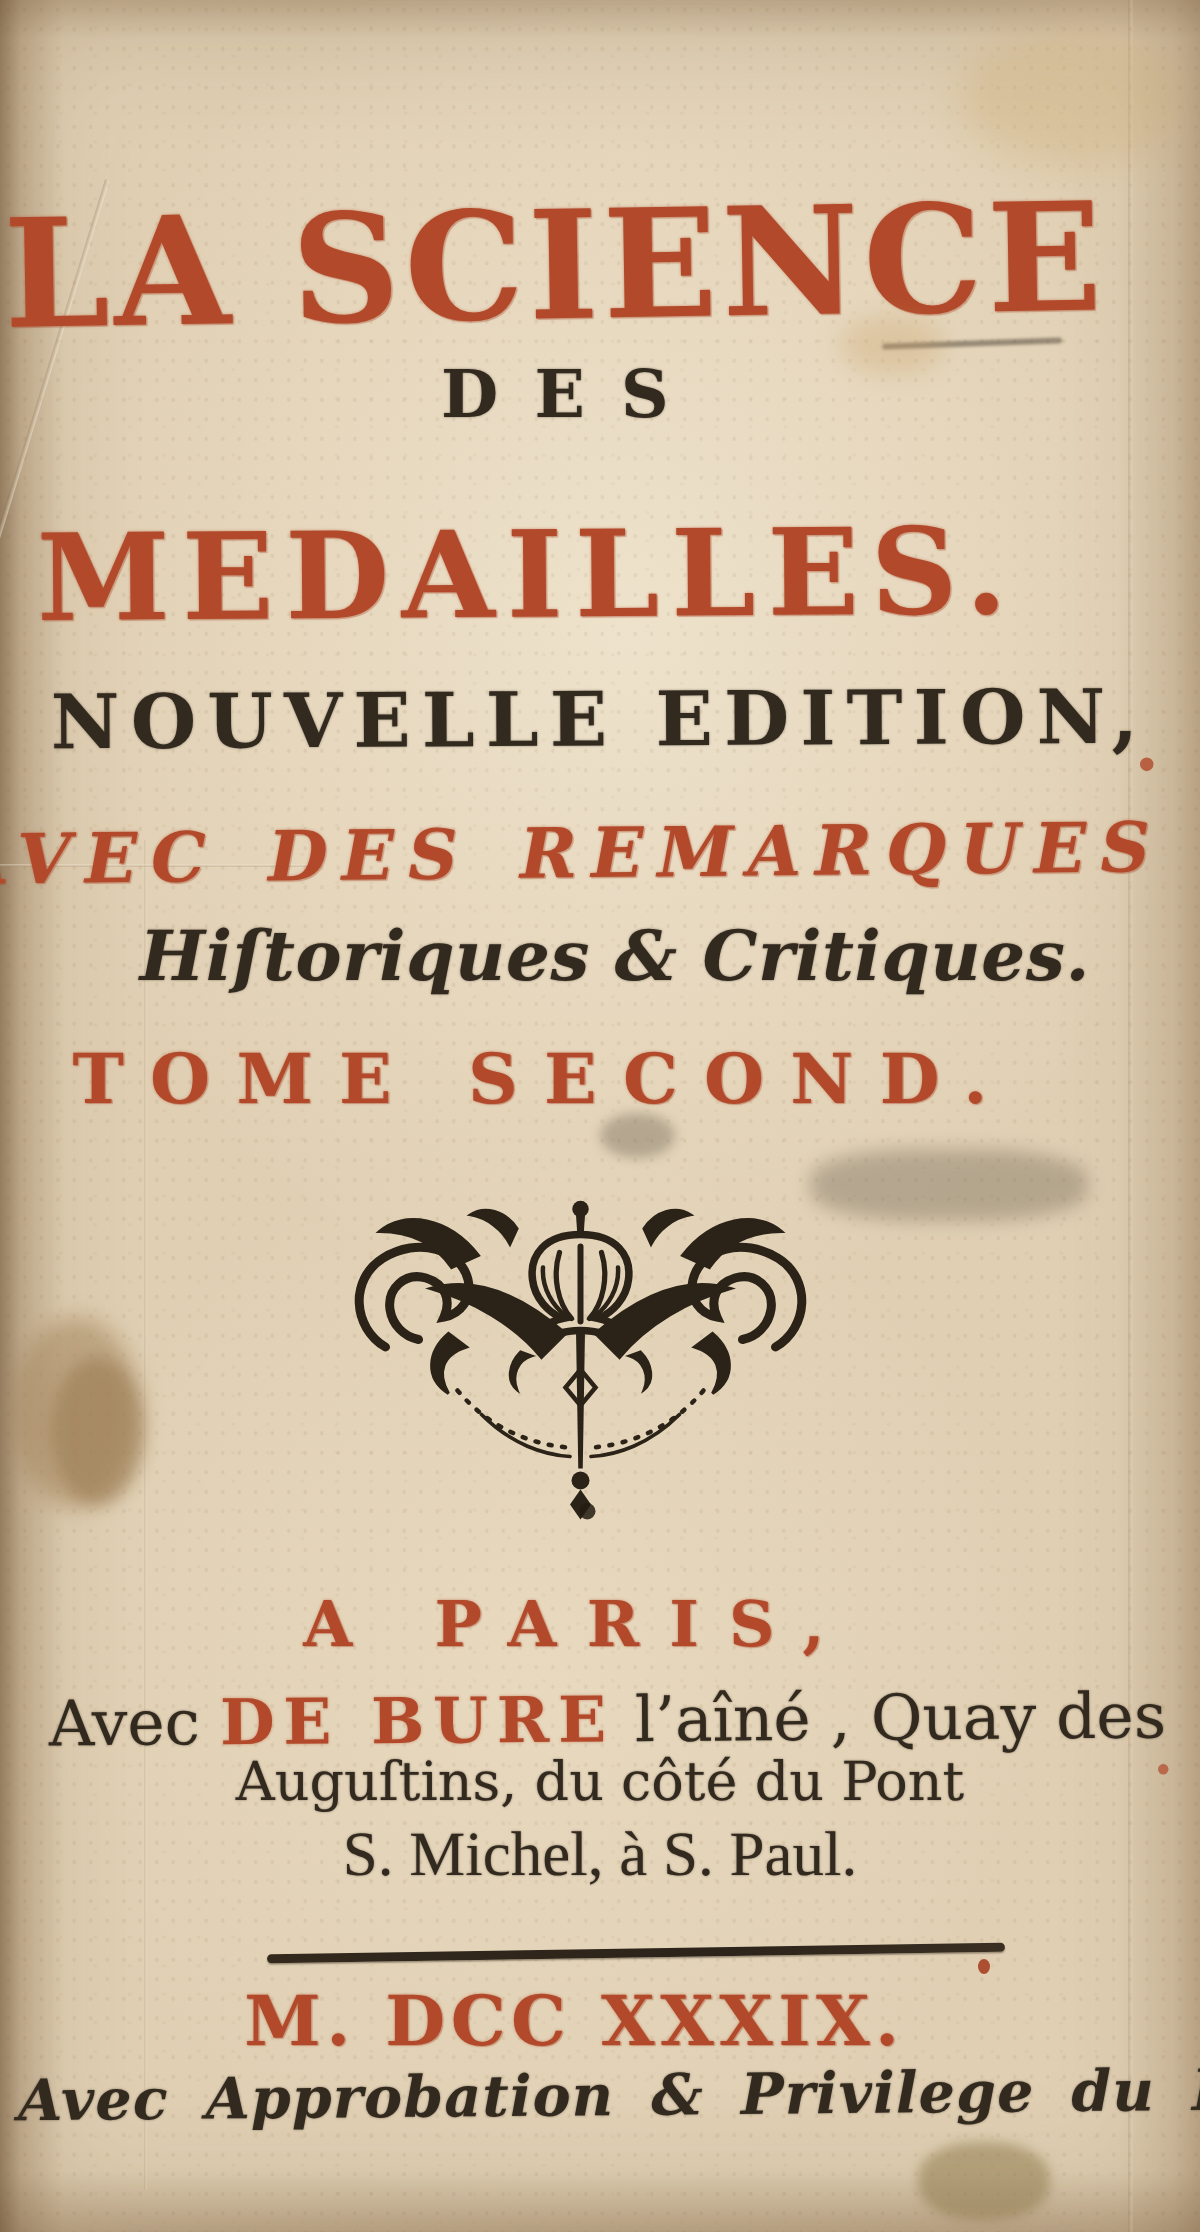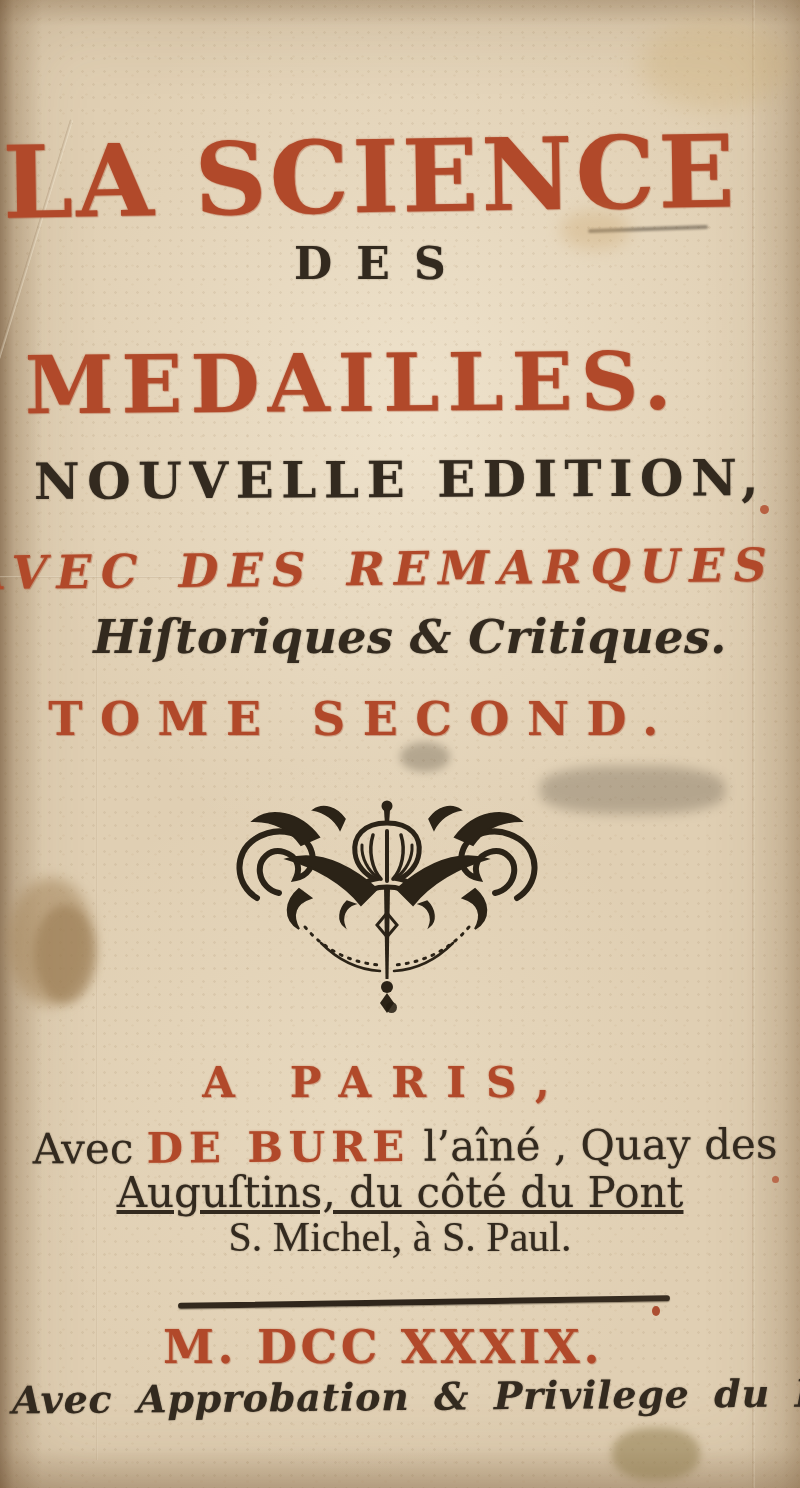--- a/index.html
+++ b/index.html
@@ -35,21 +35,21 @@
   .t-main   {top:118px;font-size:100px;font-weight:700;letter-spacing:.03em;transform:translateX(-30px) rotate(-0.9deg);}
   .t-des    {top:238px;font-size:44px;font-weight:700;letter-spacing:.55em;transform:translateX(-18px);}
   .t-med    {top:336px;font-size:80px;font-weight:700;letter-spacing:.10em;transform:translateX(-48px) rotate(-0.4deg);}
   .t-ed     {top:450px;font-size:50px;font-weight:700;letter-spacing:.15em;transform:rotate(-0.3deg);}
   .t-rem1   {top:542px;font-size:46px;font-weight:700;letter-spacing:.20em;word-spacing:.15em;transform:translateX(-30px) rotate(-0.6deg);}
   .t-rem2   {top:610px;font-size:46px;font-weight:700;letter-spacing:.01em;transform:translateX(10px);}
   .t-tome   {top:692px;font-size:46px;font-weight:700;letter-spacing:.38em;transform:translateX(-38px);}
   .t-city   {top:1058px;font-size:42px;font-weight:700;letter-spacing:.48em;transform:translateX(-14px);}
   .t-pub    {top:1122px;font-size:42px;transform:translateX(5px) rotate(-0.4deg);}
   .t-pubname{color:#b1492a;font-weight:700;letter-spacing:.14em;text-shadow:0 0 2px rgba(176,72,40,.55);}
-  .t-addr2  {top:1168px;font-size:42px;text-decoration:underline;}
+  .t-addr2  {top:1168px;font-size:36px;}
   .t-addr3  {top:1213px;font-size:42px;font-family:Liberation Serif, serif;}
   .t-date   {top:1320px;font-size:46px;font-weight:700;letter-spacing:.08em;transform:translateX(-17px);}
   .t-priv   {top:1374px;font-size:38px;font-weight:700;letter-spacing:.02em;word-spacing:.28em;transform:translateX(12px) rotate(-0.5deg);}
   .rule{
     position:absolute;top:1299px;left:178px;width:492px;height:6px;
     background:linear-gradient(to right,#33291d 0%,#2c231a 60%,#3a2f22 100%);
     border-radius:3px;transform:rotate(-0.9deg);
     box-shadow:0 1px 1px rgba(50,40,25,.4);
   }
   .rule-dot{position:absolute;top:1306px;left:652px;width:8px;height:10px;border-radius:50%;background:#a63f22;opacity:.9;}

